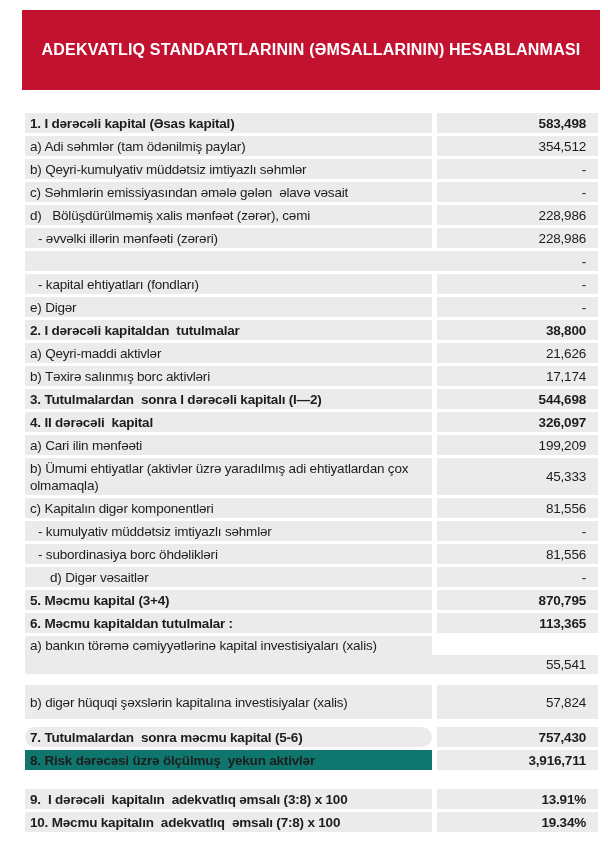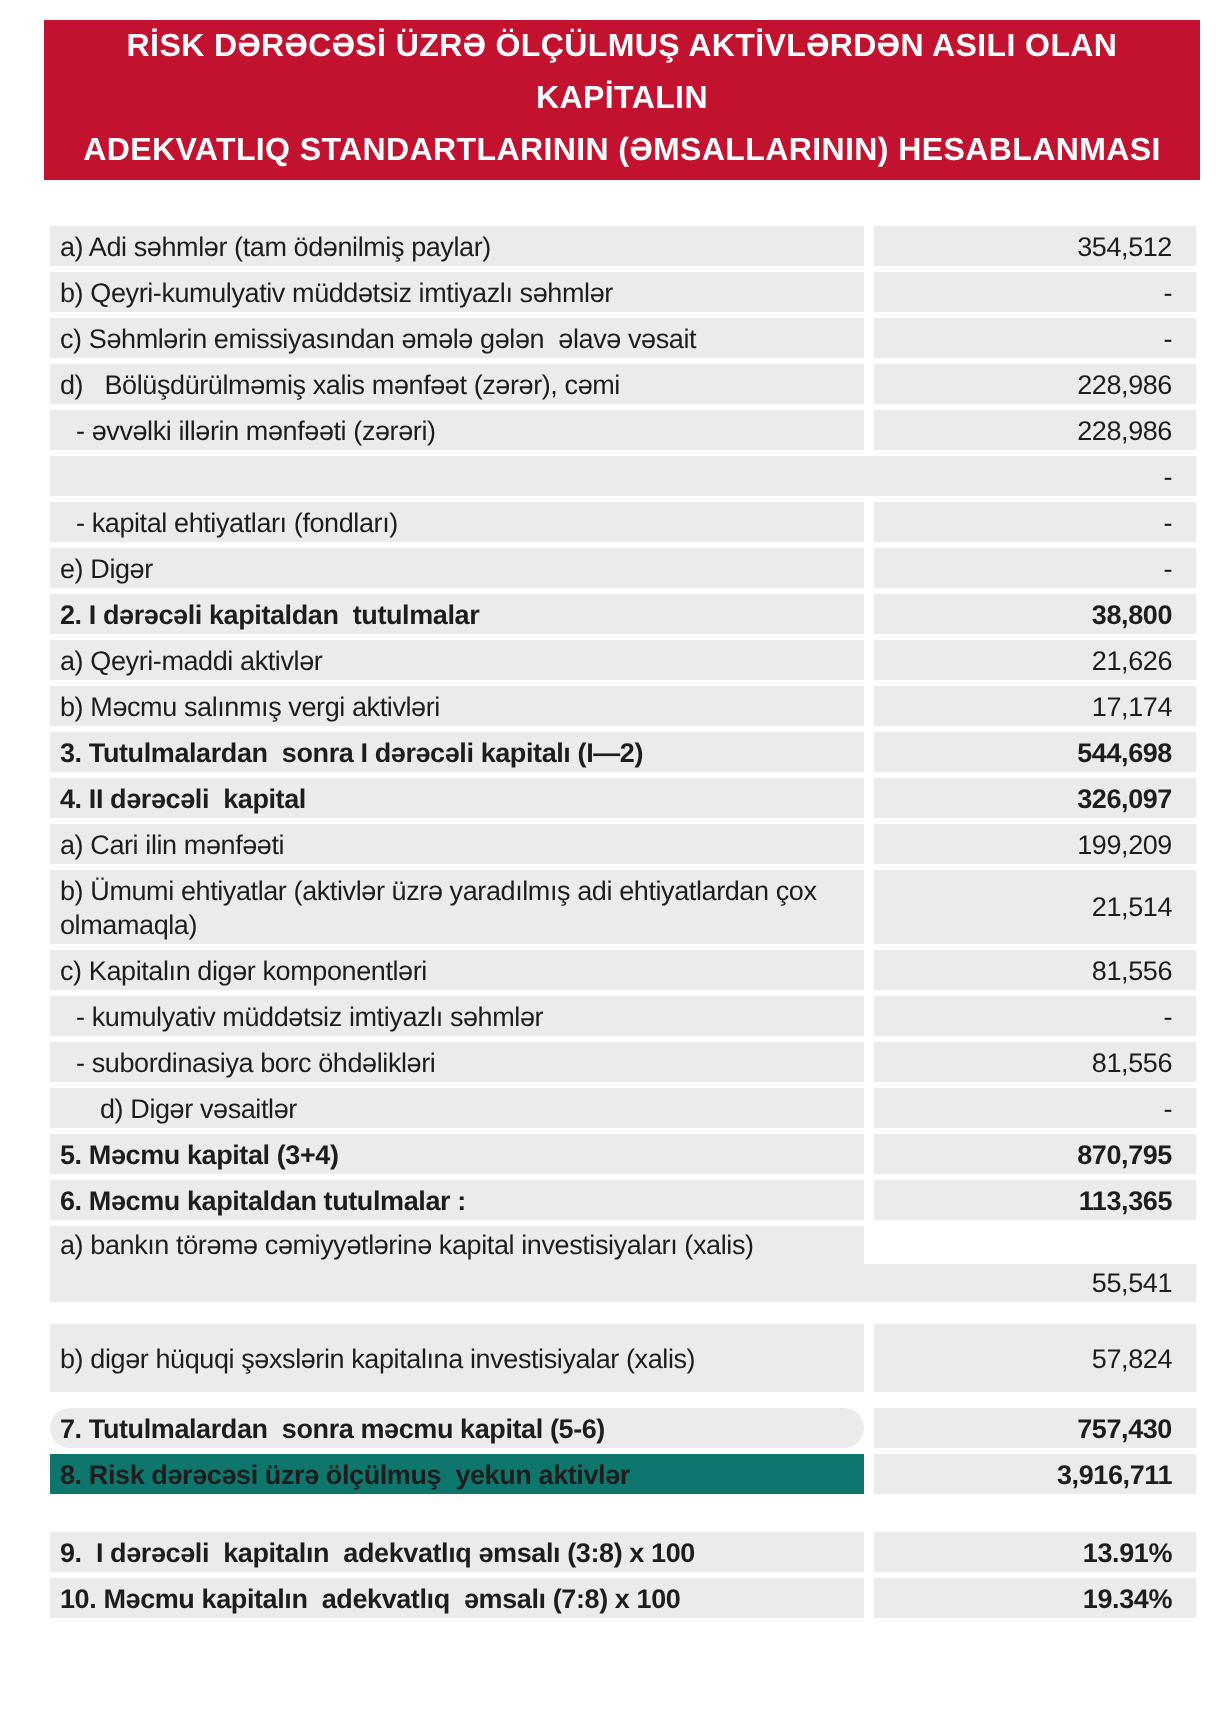--- a/index.html
+++ b/index.html
@@ -60,25 +60,28 @@
   .row.gapb-sm { margin-top: 3px; }
   .row.gapb-lg { margin-top: 19px; }
   .row.gapa-md { margin-bottom: 8px; }
   .row.gapa-lg { margin-bottom: 11px; flex-direction: column; }
 </style>
 </head>
 <body>
 
 <div>
   <div class="banner" style="background: rgb(195, 18, 47); color: rgb(255, 255, 255);">
-    <div>RİSK DƏRƏCƏSİ ÜZRƏ ÖLÇÜLMUŞ AKTİVLƏRDƏN ASILI OLAN KAPİTALIN</div>
     <div>ADEKVATLIQ STANDARTLARININ (ƏMSALLARININ) HESABLANMASI</div>
   </div>
   <div class="table">
 
+  <div class="row bold">
+        <div class="cell label" style="background: rgb(235, 235, 235);">1. I dərəcəli kapital (Əsas kapital)</div>
+        <div class="cell value" style="background: rgb(235, 235, 235);">583,498</div>
+      </div>
       <div class="row">
         <div class="cell label" style="background: rgb(235, 235, 235);">a) Adi səhmlər (tam ödənilmiş paylar)</div>
         <div class="cell value" style="background: rgb(235, 235, 235);">354,512</div>
       </div>
       <div class="row">
         <div class="cell label" style="background: rgb(235, 235, 235);">b) Qeyri-kumulyativ müddətsiz imtiyazlı səhmlər</div>
         <div class="cell value" style="background: rgb(235, 235, 235);">-</div>
       </div>
       <div class="row">
         <div class="cell label" style="background: rgb(235, 235, 235);">c) Səhmlərin emissiyasından əmələ gələn  əlavə vəsait</div>
@@ -105,38 +108,38 @@
       </div>
       <div class="row bold">
         <div class="cell label" style="background: rgb(235, 235, 235);">2. I dərəcəli kapitaldan  tutulmalar</div>
         <div class="cell value" style="background: rgb(235, 235, 235);">38,800</div>
       </div>
       <div class="row">
         <div class="cell label" style="background: rgb(235, 235, 235);">a) Qeyri-maddi aktivlər</div>
         <div class="cell value" style="background: rgb(235, 235, 235);">21,626</div>
       </div>
       <div class="row">
-        <div class="cell label" style="background: rgb(235, 235, 235);">b) Məcmu salınmış vergi aktivləri</div>
+        <div class="cell label" style="background: rgb(235, 235, 235);">b) Təxirə salınmış borc aktivləri</div>
         <div class="cell value" style="background: rgb(235, 235, 235);">17,174</div>
       </div>
       <div class="row bold">
         <div class="cell label" style="background: rgb(235, 235, 235);">3. Tutulmalardan  sonra I dərəcəli kapitalı (I—2)</div>
         <div class="cell value" style="background: rgb(235, 235, 235);">544,698</div>
       </div>
       <div class="row bold">
         <div class="cell label" style="background: rgb(235, 235, 235);">4. II dərəcəli  kapital</div>
         <div class="cell value" style="background: rgb(235, 235, 235);">326,097</div>
       </div>
       <div class="row">
         <div class="cell label" style="background: rgb(235, 235, 235);">a) Cari ilin mənfəəti</div>
         <div class="cell value" style="background: rgb(235, 235, 235);">199,209</div>
       </div>
       <div class="row twoline">
         <div class="cell label" style="background: rgb(235, 235, 235);">b) Ümumi ehtiyatlar (aktivlər üzrə yaradılmış adi ehtiyatlardan çox olmamaqla)</div>
-        <div class="cell value" style="background: rgb(235, 235, 235);">21,514</div>
+        <div class="cell value" style="background: rgb(235, 235, 235);">45,333</div>
       </div>
       <div class="row">
         <div class="cell label" style="background: rgb(235, 235, 235);">c) Kapitalın digər komponentləri</div>
         <div class="cell value" style="background: rgb(235, 235, 235);">81,556</div>
       </div>
       <div class="row">
         <div class="cell label indent-1" style="background: rgb(235, 235, 235);">- kumulyativ müddətsiz imtiyazlı səhmlər</div>
         <div class="cell value" style="background: rgb(235, 235, 235);">-</div>
       </div>
       <div class="row">

